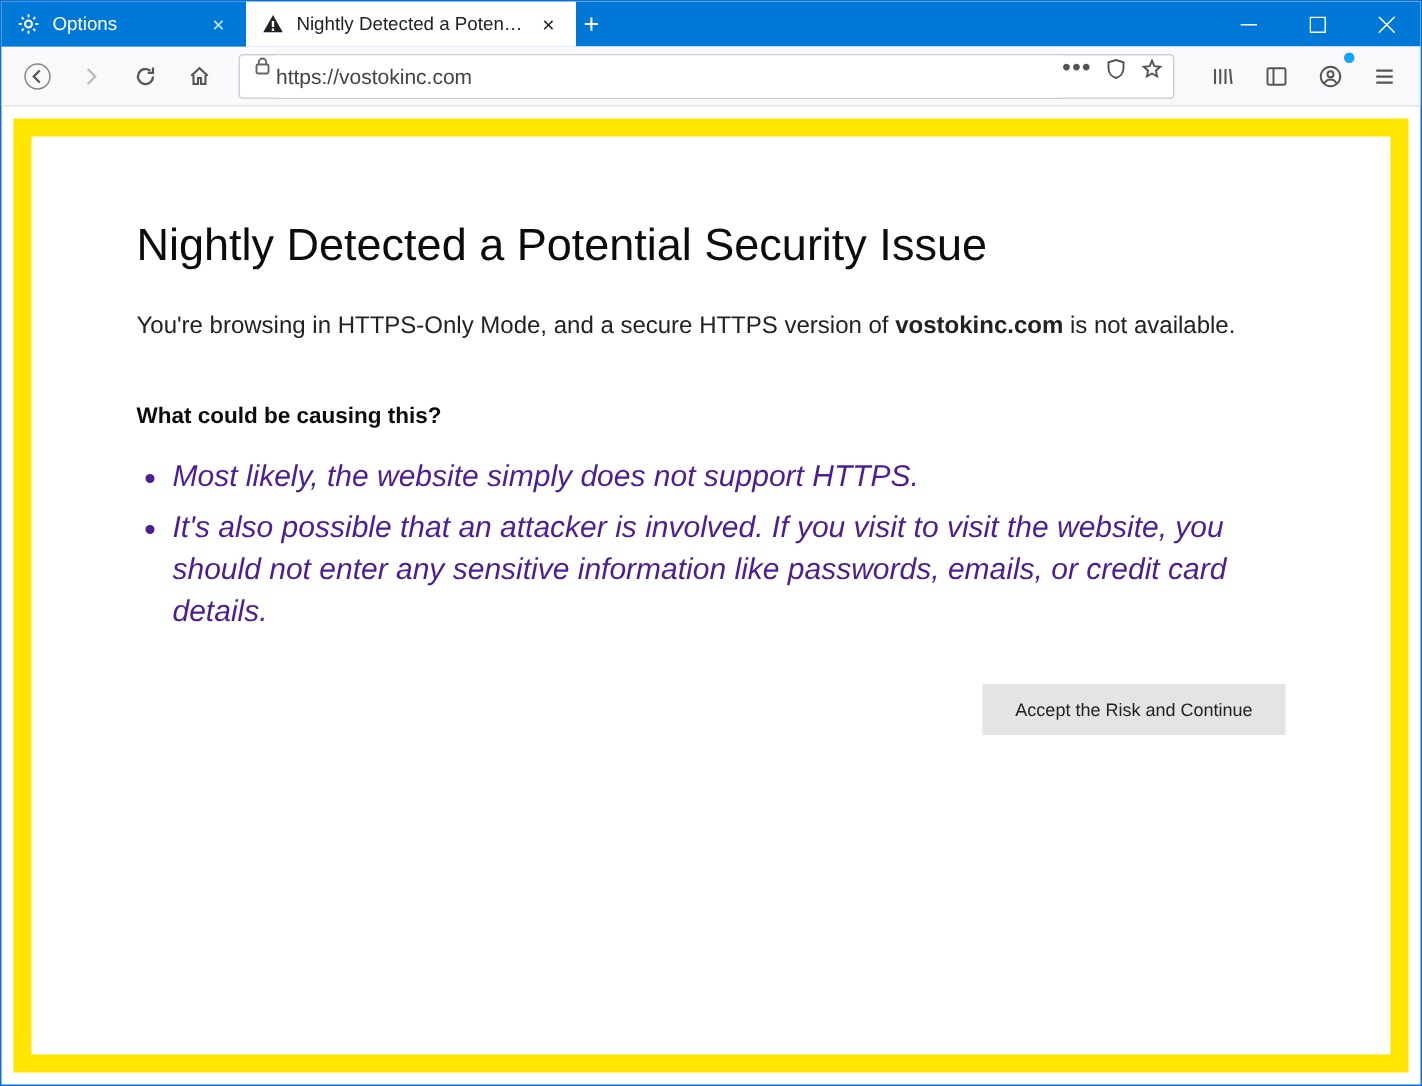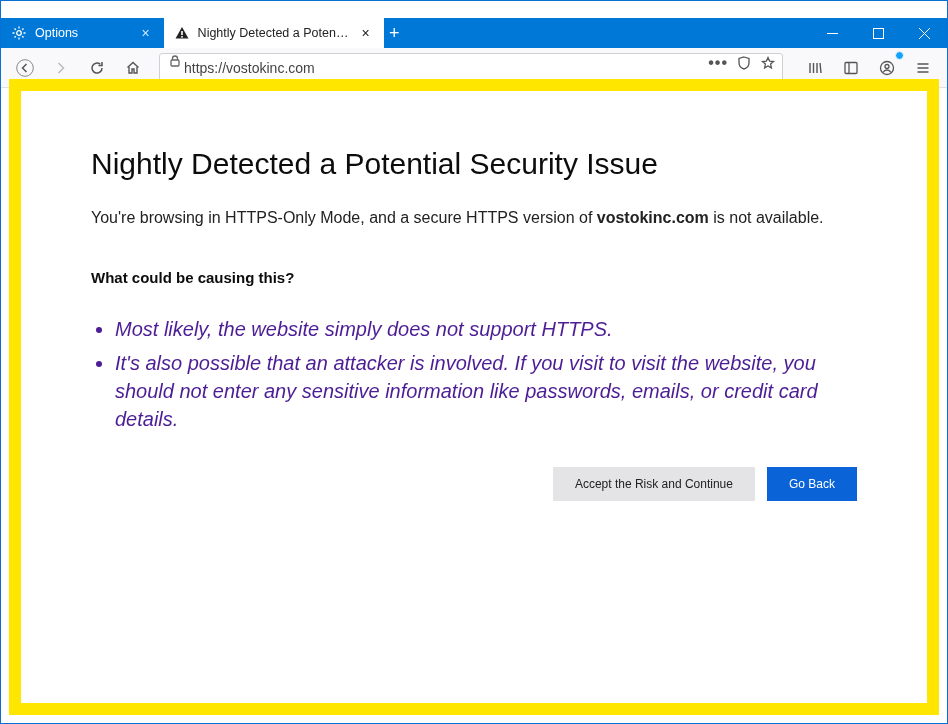--- a/index.html
+++ b/index.html
@@ -1,17 +1,17 @@
 <!DOCTYPE html>
 <html><head>
 <meta charset="utf-8">
 <style>
 *{box-sizing:border-box;margin:0;padding:0;font-family:"Segoe UI",Arial,sans-serif;}
 body{background:#fff;width:948px;height:724px;overflow:hidden;border:1px solid #0a6fd4;position:relative;}
-.titlebar{height:30px;background:#0078d7;display:flex;align-items:stretch;margin-top:17px;}
+.titlebar{height:30px;background:#0078d7;display:flex;align-items:stretch;}
 .tabs{display:flex;flex:1;min-width:0;}
 .tab{display:flex;align-items:center;padding:0 10px;gap:8px;width:220px;font-size:12.5px;position:relative;cursor:default;}
 .tab.inactive{background:#0078d7;color:#fff;}
 .tab.active{background:#fff;color:#222;}
 .tab .tab-icon{width:16px;height:16px;flex:0 0 16px;display:flex;align-items:center;justify-content:center;}
 .tab .tab-title{flex:1;white-space:nowrap;overflow:hidden;text-overflow:ellipsis;}
 .tab .tab-close{width:16px;height:16px;display:flex;align-items:center;justify-content:center;font-size:14px;cursor:pointer;}
 .tab.inactive .tab-close{color:#cfe8ff;}
 .newtab{width:30px;display:flex;align-items:center;justify-content:center;color:#fff;font-size:18px;cursor:pointer;}
 .tb-spacer{flex:1;}
@@ -27,21 +27,21 @@
 .urlbar .dots{letter-spacing:1px;font-weight:bold;}
 .rbtns{display:flex;align-items:center;gap:4px;margin-left:6px;}
 .profile-dot{position:relative;}
 .profile-dot::after{content:"";position:absolute;top:-1px;right:-1px;width:7px;height:7px;border-radius:50%;background:#13a3ff;border:1px solid #f9f9fb;}
 .content{position:absolute;top:70px;left:0;right:0;bottom:0;}
 .yellow-frame{position:absolute;inset:8px;border:12px solid #ffe600;background:#fff;}
 .errpage{padding:56px 70px 0 70px;color:#0c0c0d;}
 .errpage h1{font-size:30px;font-weight:400;margin-bottom:28px;}
 .errpage .intro{font-size:16px;margin-bottom:42px;color:#222;}
 .errpage .intro b{font-weight:700;}
-.errpage h2{font-size:15px;font-weight:700;margin-bottom:29px;}
+.errpage h2{font-size:15px;font-weight:700;margin-bottom:18px;}
 .errpage ul{padding-left:24px;font-size:20px;color:#4c1d95;font-style:italic;}
 .errpage li{margin-bottom:6px;line-height:1.4;}
 .btnrow{display:flex;justify-content:flex-end;gap:12px;margin-top:34px;}
 .btn{font-size:12px;padding:10px 22px;border:none;cursor:pointer;}
 .btn.sec{background:#e4e4e7;color:#222;}
 .btn.pri{background:#0a64d8;color:#fff;}
 svg{display:block;}
 </style>
 </head>
 <body>
@@ -169,17 +169,16 @@
       <p class="intro">
         <span>You're browsing in HTTPS-Only Mode, and a secure HTTPS version of </span><b>vostokinc.com</b><span> is not available.</span>
       </p>
       <h2>What could be causing this?</h2>
       <ul>
         <li>Most likely, the website simply does not support HTTPS.</li>
         <li>It's also possible that an attacker is involved. If you visit to visit the website, you should not enter any sensitive information like passwords, emails, or credit card details.</li>
       </ul>
       <div class="btnrow">
         <button class="btn sec">Accept the Risk and Continue</button>
-        <button class="btn pri">Go Back</button>
       </div>
     </div>
   </div>
 </div>
 
 </body></html>

